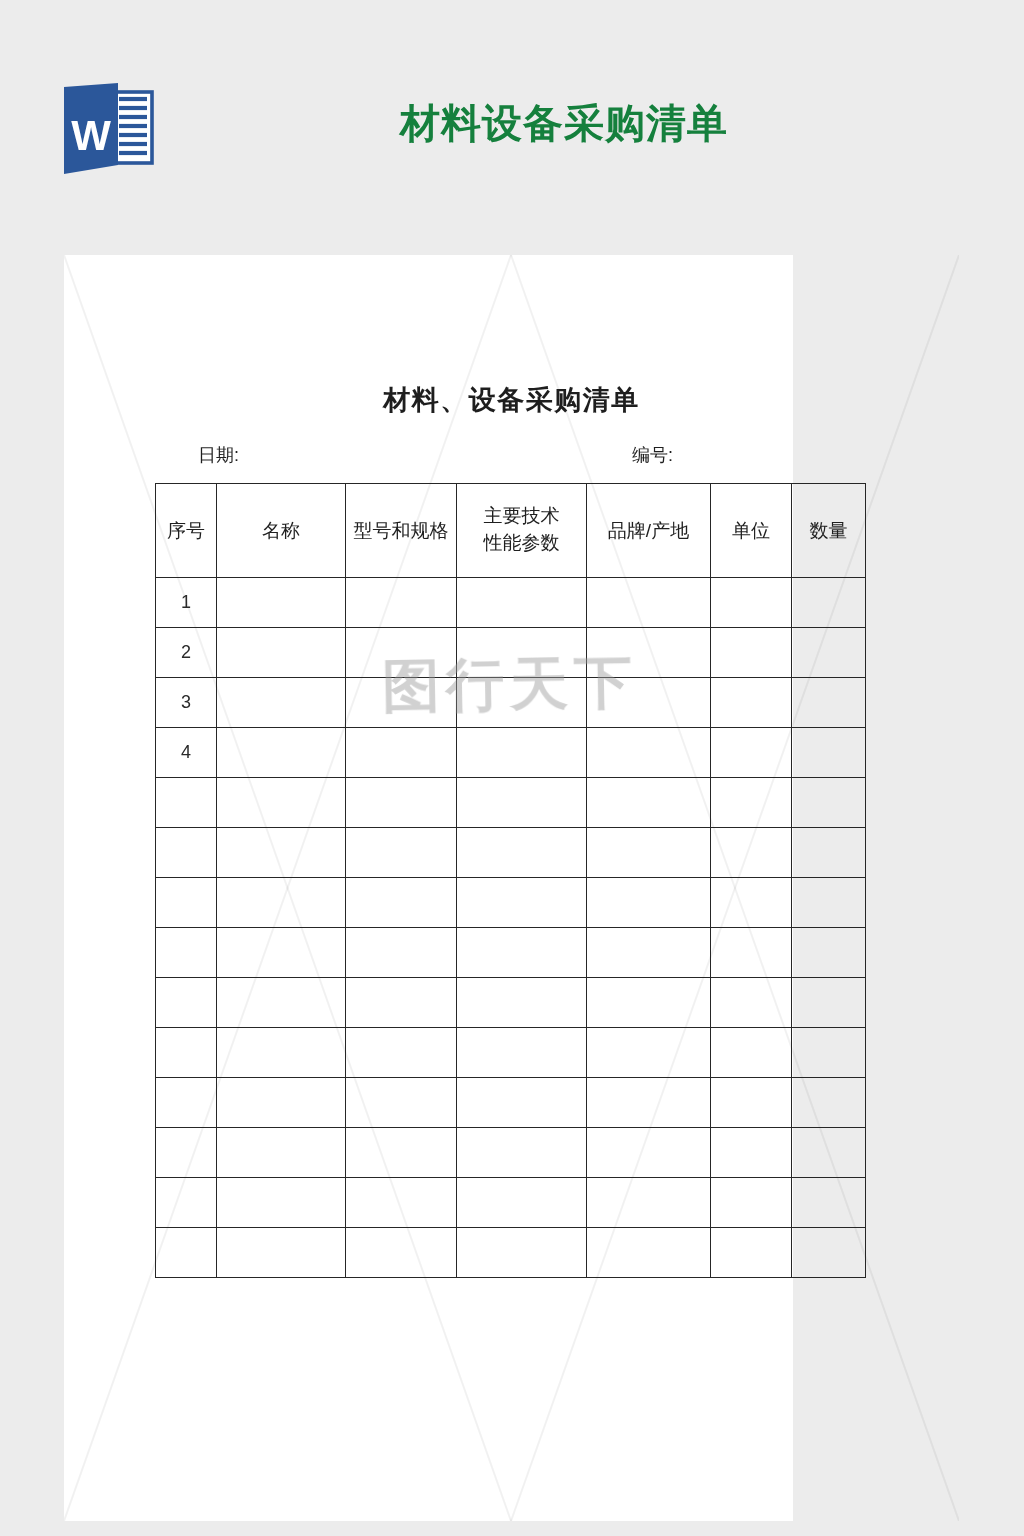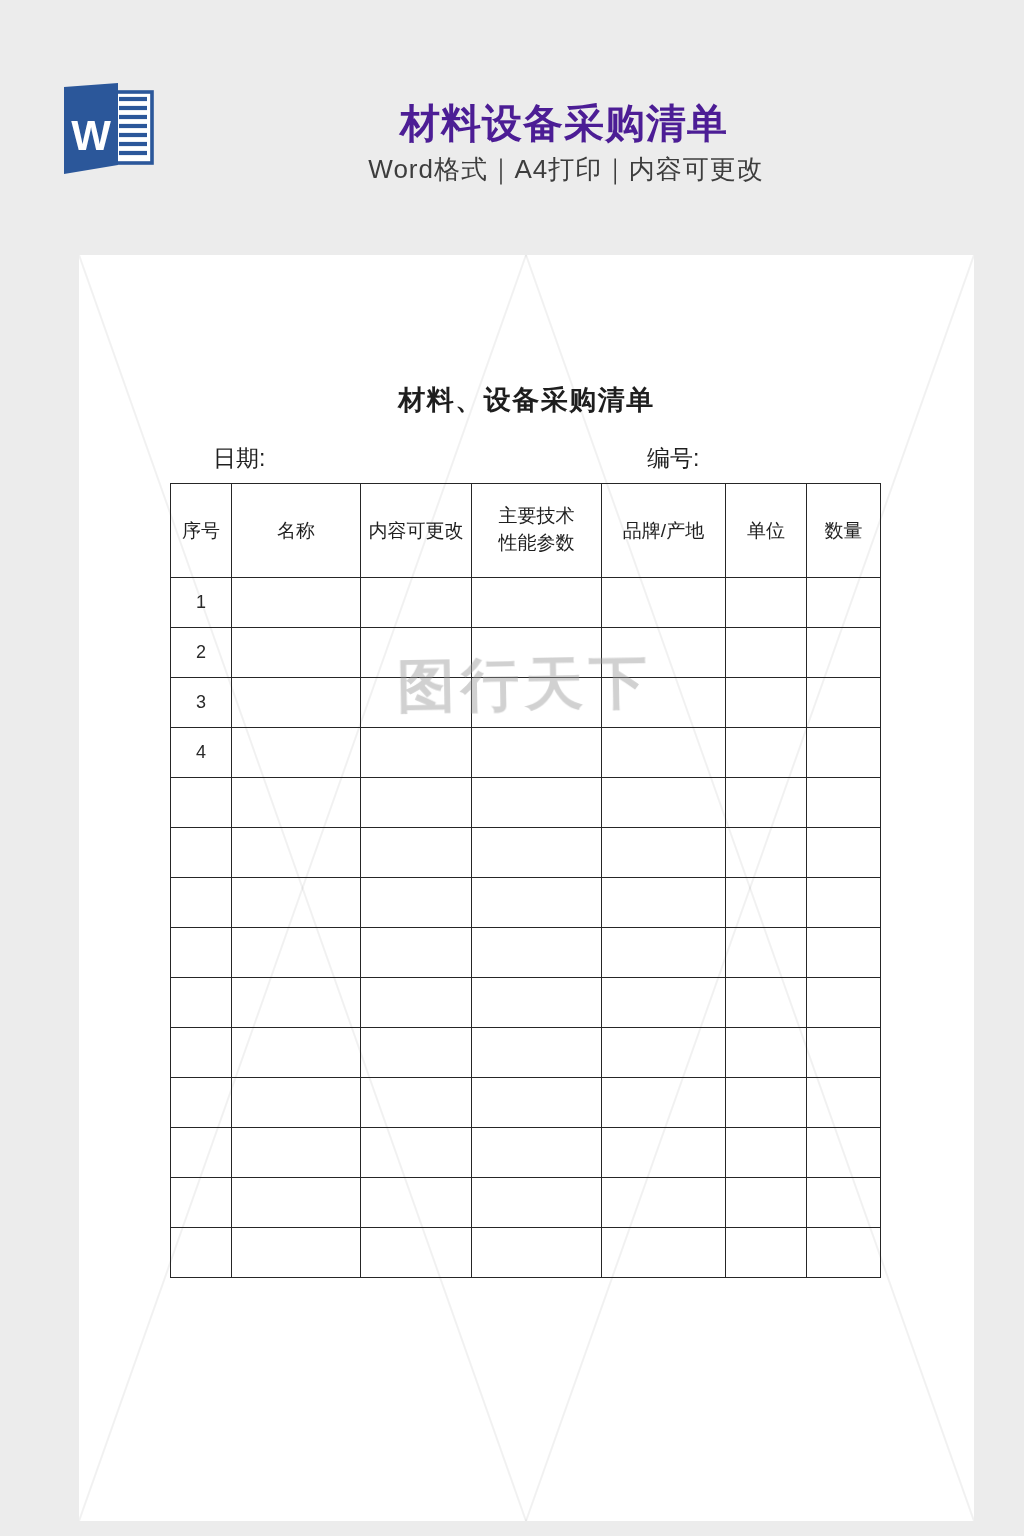--- a/index.html
+++ b/index.html
@@ -29,37 +29,37 @@
     left: 63px; top: 82px;
     width: 92px; height: 92px;
   }
   .header-title {
     position: absolute;
     left: 564px; top: 96px;
     transform: translateX(-50%);
     font-size: 40px;
     font-weight: bold;
     letter-spacing: 1px;
-    color: #4c1d95;
+    color: #15803d;
     white-space: nowrap;
   }
   .header-subtitle {
     position: absolute;
     left: 566px; top: 152px;
     transform: translateX(-50%);
     font-size: 26px;
     color: #3d3d3d;
     letter-spacing: 1px;
     white-space: nowrap;
   }
   
   .page {
     position: absolute;
-    left: 79px; top: 255px;
-    width: 895px; height: 1266px;
+    left: 64px; top: 255px;
+    width: 729px; height: 1266px;
     background: #ffffff;
   }
   .diag-lines {
     position: absolute;
     left: 0; top: 0;
     width: 895px; height: 1266px;
     pointer-events: none;
   }
   .doc-title {
     position: absolute;
@@ -68,21 +68,21 @@
     text-align: center;
     font-size: 27px;
     font-weight: bold;
     letter-spacing: 1.5px;
     color: #1e1e1e;
     white-space: nowrap;
   }
   .meta-label {
     position: absolute;
     top: 188px;
-    font-size: 23px;
+    font-size: 18px;
     color: #1f1f1f;
     white-space: nowrap;
   }
   .date-label   { left: 134px; }
   .number-label { left: 568px; }
   
   .purchase-table {
     position: absolute;
     left: 91px; top: 228px;
     width: 710px;
@@ -140,21 +140,20 @@
           <line x1="56" y1="53" x2="84" y2="53"></line>
           <line x1="56" y1="62" x2="84" y2="62"></line>
           <line x1="56" y1="71" x2="84" y2="71"></line>
         </g>
 
         <polygon points="1,5 55,1 55,83 1,92" fill="#2b579a"></polygon>
         <text x="28" y="68" text-anchor="middle" font-family="Liberation Sans, sans-serif" font-size="42" font-weight="bold" fill="#ffffff">W</text>
       </svg>
     </div>
     <div class="header-title">材料设备采购清单</div>
-    <div class="header-subtitle">Word格式｜A4打印｜内容可更改</div>
   </div>
 
   <div class="page">
 
     <svg class="diag-lines" viewBox="0 0 895 1266">
       <g stroke="#000000" stroke-opacity="0.055" stroke-width="2">
         <line x1="0" y1="0" x2="447" y2="1266"></line>
         <line x1="447" y1="0" x2="0" y2="1266"></line>
         <line x1="447" y1="0" x2="895" y2="1266"></line>
         <line x1="895" y1="0" x2="447" y2="1266"></line>
@@ -173,21 +172,21 @@
           <col style="width:111px">
         <col style="width:130px">
           <col style="width:124px">
           <col style="width:81px">
           <col style="width:74px">
       </colgroup>
       <thead>
         <tr>
           <th>序号</th>
           <th>名称</th>
-          <th>内容可更改</th>
+          <th>型号和规格</th>
           <th>
             <span class="th-line">主要技术</span>
             <span class="th-line">性能参数</span>
           </th>
           <th>品牌/产地</th>
           <th>单位</th>
           <th>数量</th>
         </tr>
       </thead>
       <tbody>

